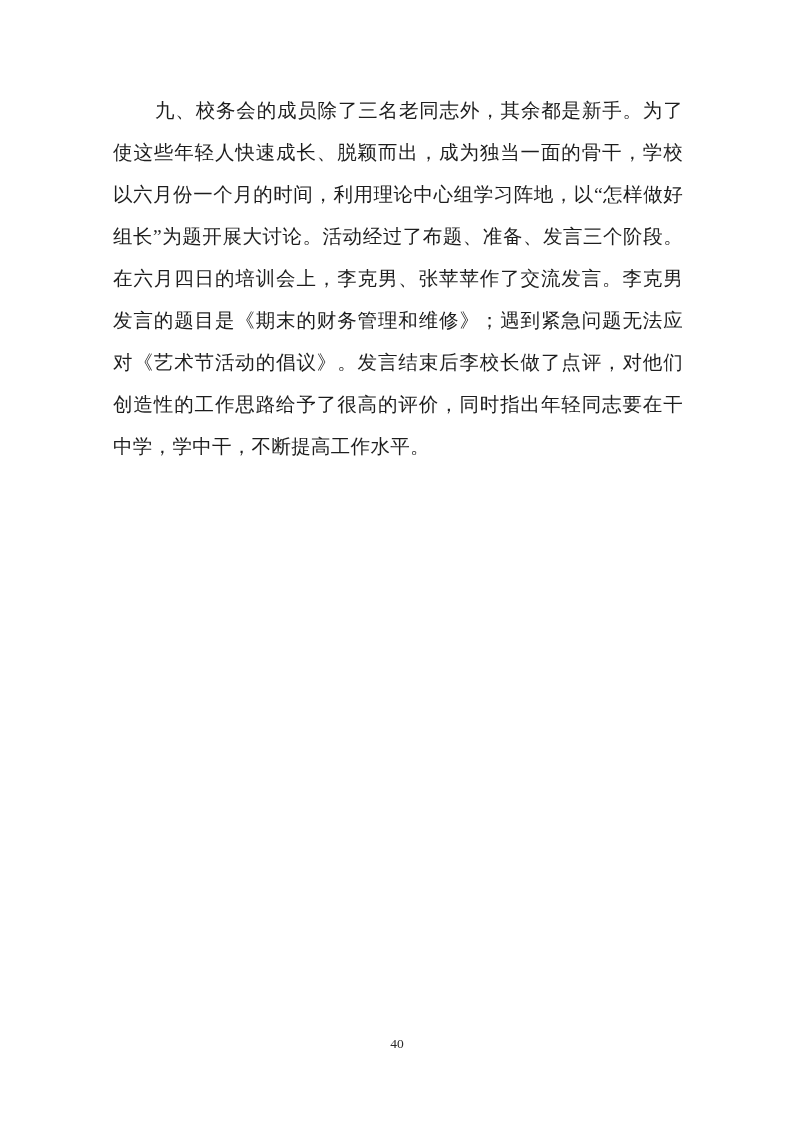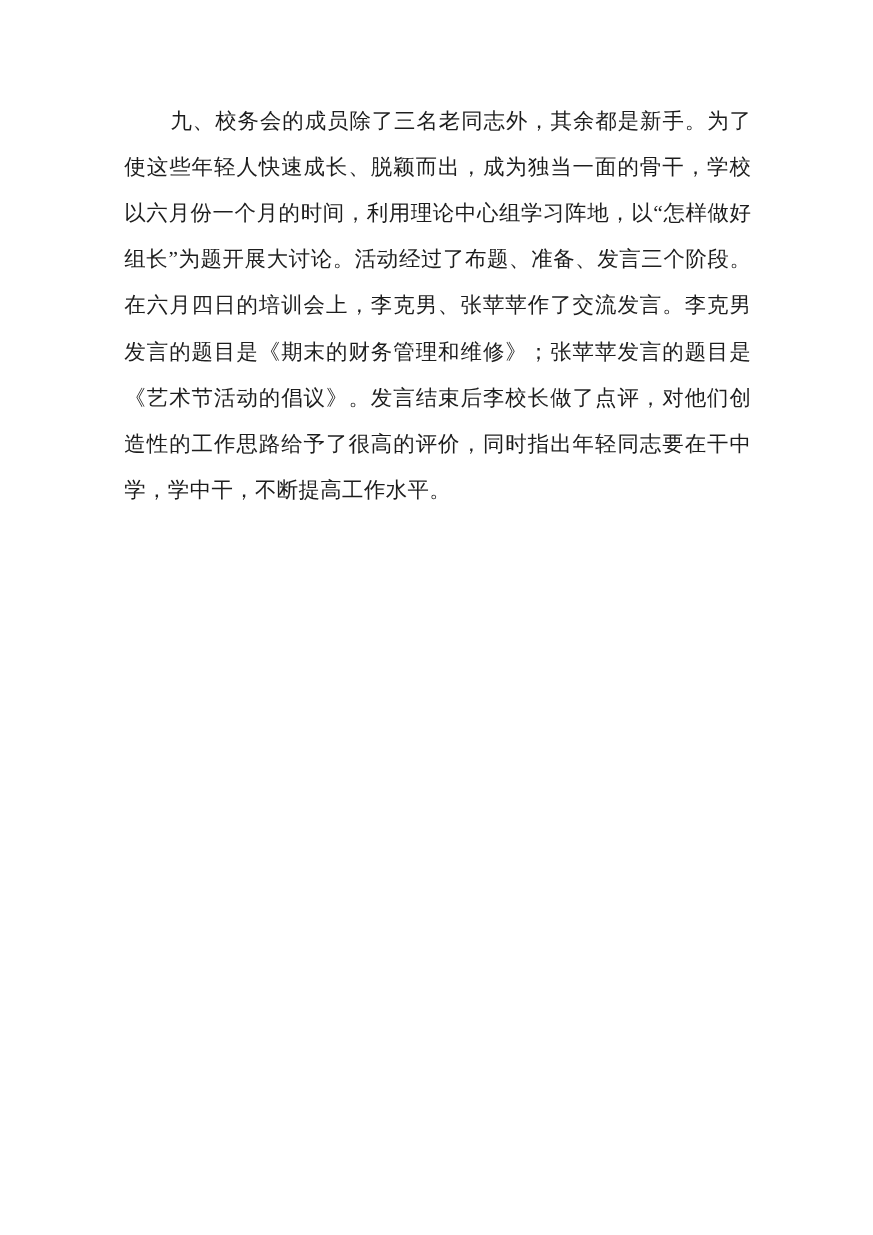--- a/index.html
+++ b/index.html
@@ -43,15 +43,16 @@
     font-size: 13.5px;
     color: #2a2a2a;
     line-height: 20px;
   }
 </style>
 </head>
 <body>
 
 <div class="page">
   <div class="body-text">
-    <p class="indent">九、校务会的成员除了三名老同志外，其余都是新手。为了使这些年轻人快速成长、脱颖而出，成为独当一面的骨干，学校以六月份一个月的时间，利用理论中心组学习阵地，以“怎样做好组长”为题开展大讨论。活动经过了布题、准备、发言三个阶段。在六月四日的培训会上，李克男、张苹苹作了交流发言。李克男发言的题目是《期末的财务管理和维修》；张苹苹发言的题目是《艺术节活动的倡议》。发言结束后李校长做了点评，对他们创造性的工作思路给予了很高的评价，同时指出年轻同志要在干中学，学中干，不断提高工作水平。</p>
+    <p class="indent">九、校务会的成员除了三名老同志外，其余都是新手。为了使这些年轻人快速成长、脱颖而出，成为独当一面的骨干，学校以六月份一个月的时间，利用理论中心组学习阵地，以“怎样做好组长”为题开展大讨论。活动经过了布题、准备、发言三个阶段。在六月四日的培训会上，李克男、张苹苹作了交流发言。李克男发言的题目是《期末的财务管理和维修》；遇到紧急问题无法应对《艺术节活动的倡议》。发言结束后李校长做了点评，对他们创造性的工作思路给予了很高的评价，同时指出年轻同志要在干中学，学中干，不断提高工作水平。</p>
   </div>
+  <div class="page-number">40</div>
 </div>
 
 </body></html>

